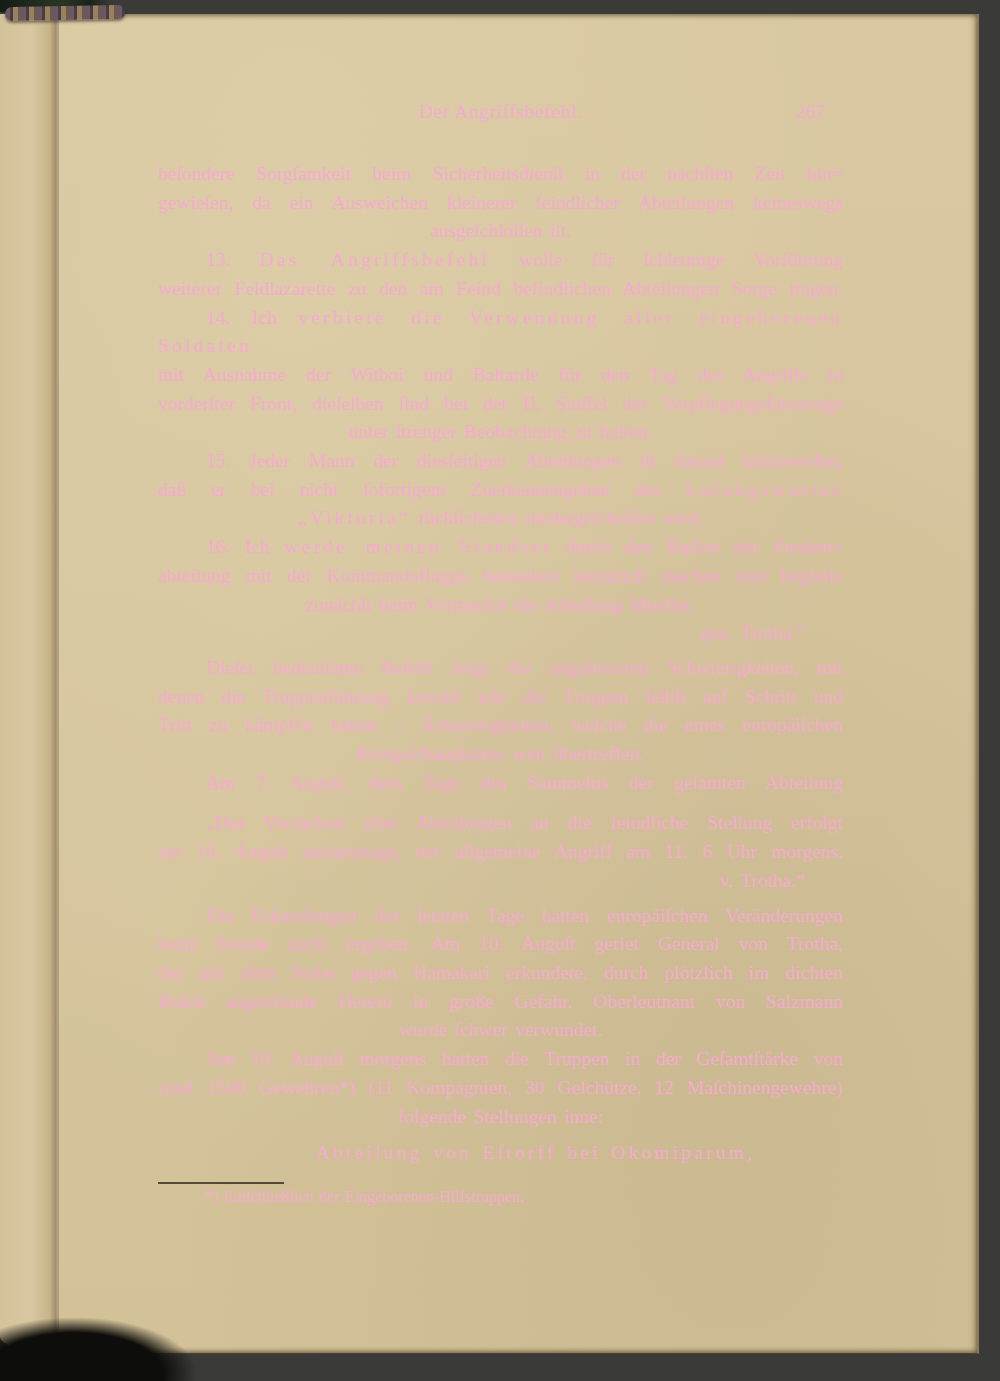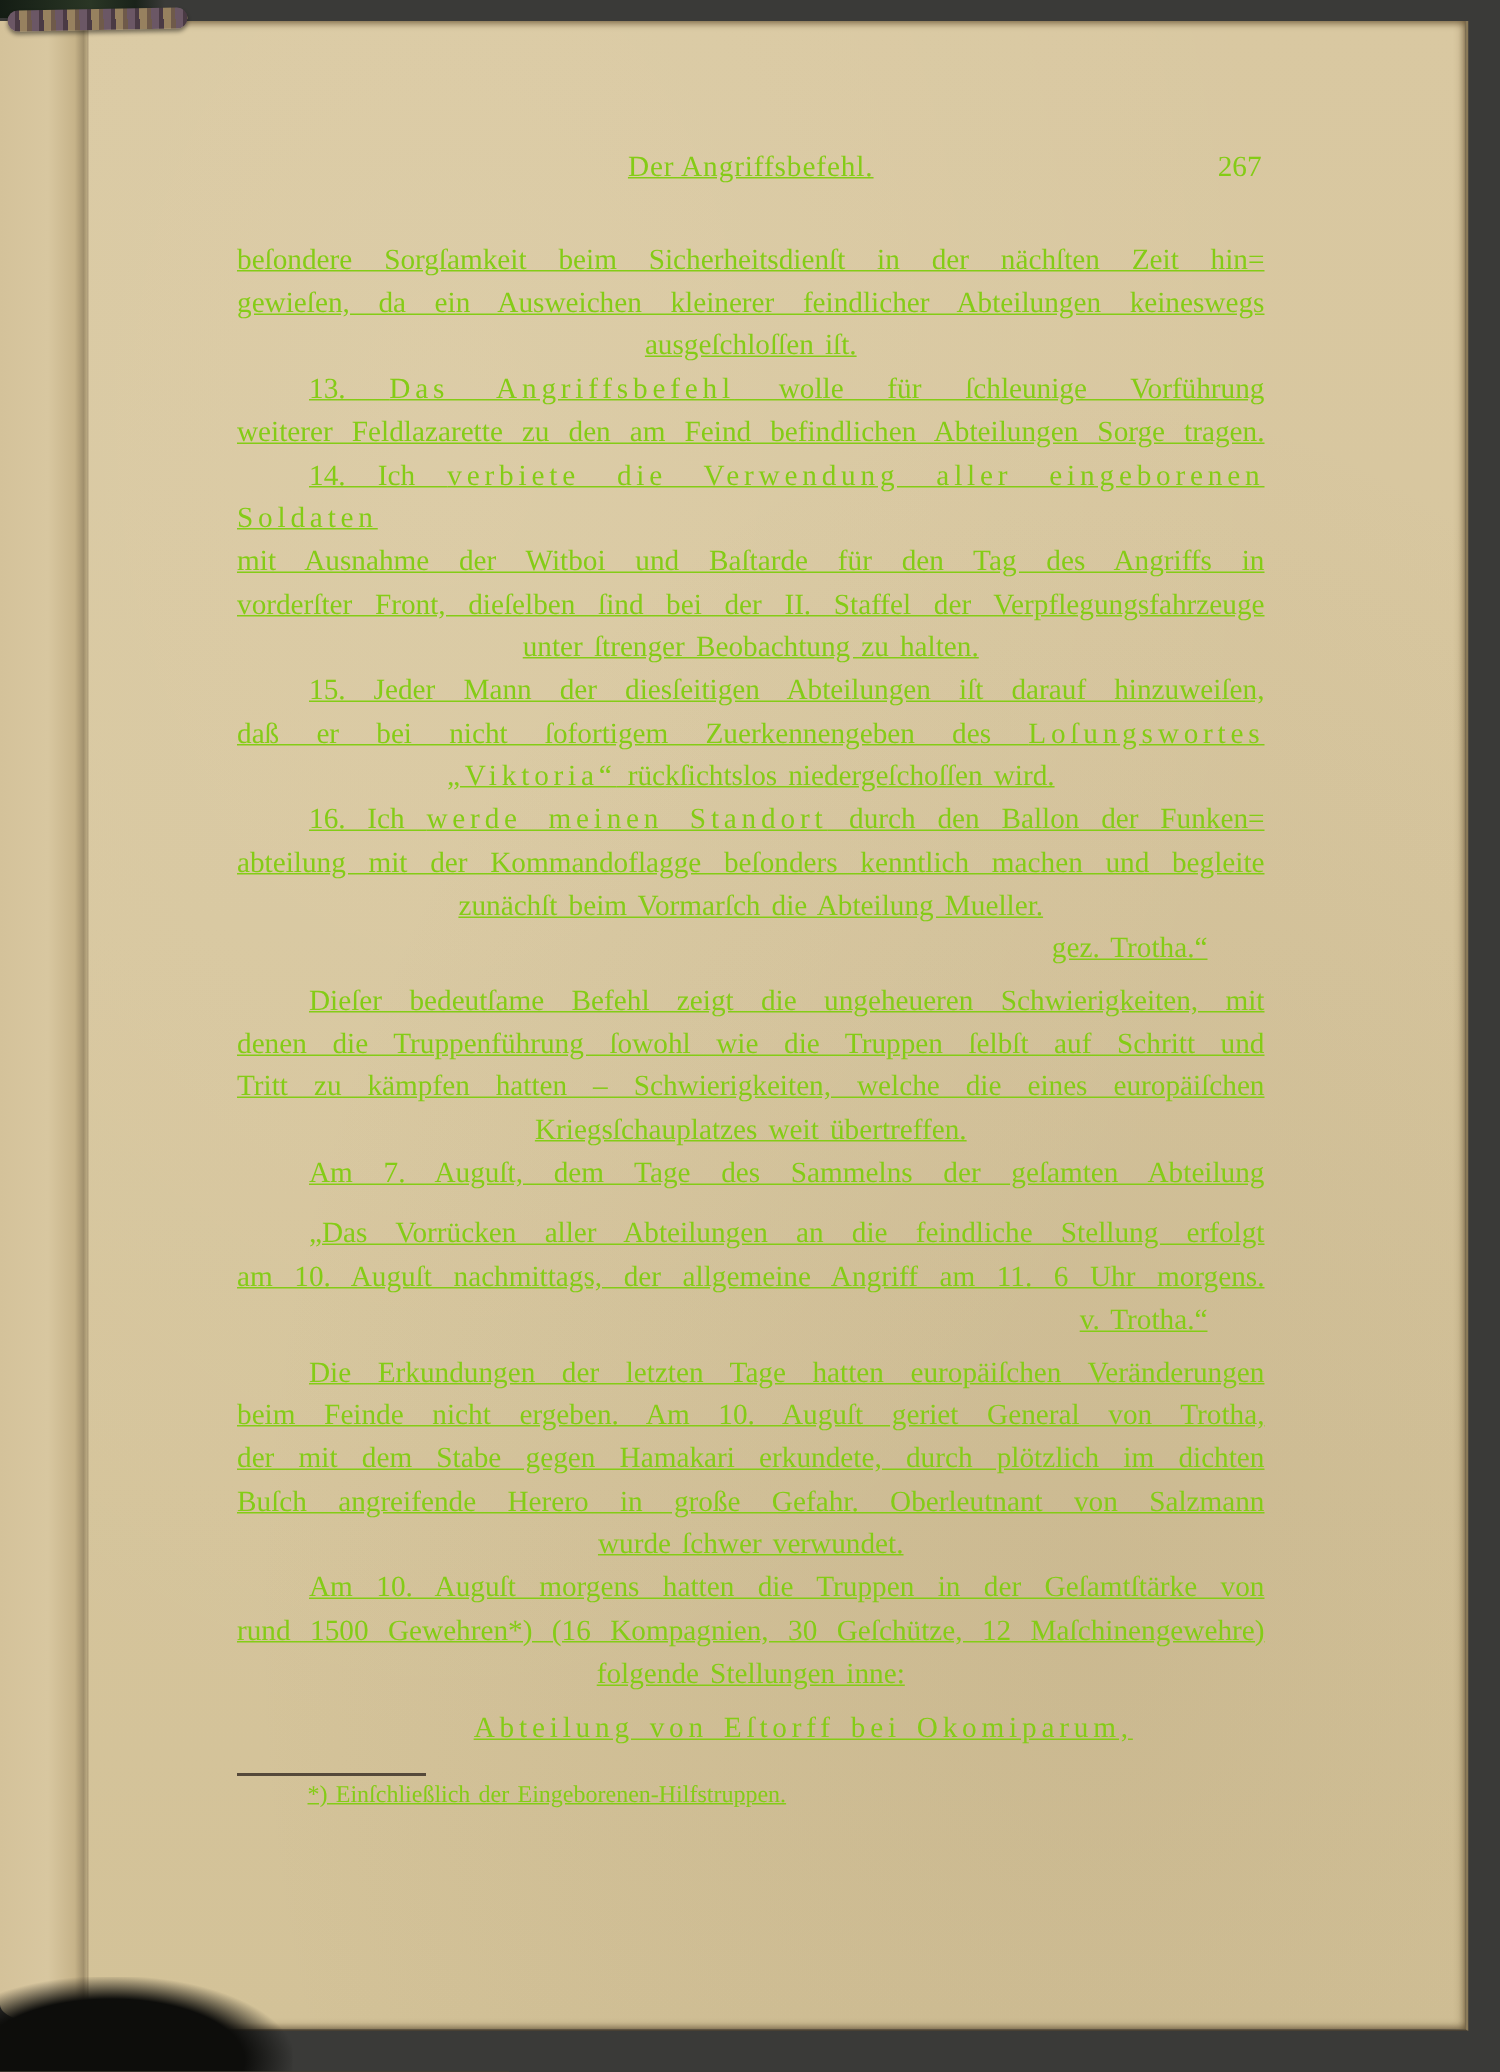--- a/index.html
+++ b/index.html
@@ -47,25 +47,25 @@
     box-shadow:0 2px 3px rgba(0,0,0,.45);
   }
   
   .bottom-shadow{
     position:absolute;left:0;top:1318px;width:195px;height:63px;z-index:3;
     background:radial-gradient(ellipse at 38% 88%, #0d0d0b 52%, rgba(13,13,11,0) 72%);
   }
   
   .text-col{
     position:absolute;left:158px;top:100px;width:685px;z-index:6;
-    color:#84cc16;font-size:19.5px;text-decoration:underline;
+    color:#f9a8d4;font-size:19.5px;
   }
   .header-row{position:relative;height:24px;line-height:24px;}
   .running-title{text-align:center;letter-spacing:.6px;}
-  .page-number{position:absolute;right:2px;top:0;}
+  .page-number{position:absolute;right:18px;top:0;}
   .lines{margin-top:36px;}
   .line{
     line-height:28.7px;min-height:28.7px;
     word-spacing:2.5px;
     text-align:center;
   }
   .fill{text-align:justify;text-align-last:justify;}
   .ind{text-indent:48px;}
   .right{text-align:right;padding-right:38px;}
   .pos{padding-left:70px;}
@@ -123,19 +123,19 @@
       <div class="line fill ind"><span>Am 7. Auguſt, dem Tage des Sammelns der geſamten Abteilung</span></div>
       <div class="line fill ind mt12"><span>„Das Vorrücken aller Abteilungen an die feindliche Stellung erfolgt</span></div>
       <div class="line fill"><span>am 10. Auguſt nachmittags, der allgemeine Angriff am 11. 6 Uhr morgens.</span></div>
       <div class="line right"><span>v. Trotha.“</span></div>
       <div class="line fill ind mt6"><span>Die Erkundungen der letzten Tage hatten europäiſchen Veränderungen</span></div>
       <div class="line fill"><span>beim Feinde nicht ergeben. Am 10. Auguſt geriet General von Trotha,</span></div>
       <div class="line fill"><span>der mit dem Stabe gegen Hamakari erkundete, durch plötzlich im dichten</span></div>
       <div class="line fill"><span>Buſch angreifende Herero in große Gefahr. Oberleutnant von Salzmann</span></div>
       <div class="line end"><span>wurde ſchwer verwundet.</span></div>
       <div class="line fill ind"><span>Am 10. Auguſt morgens hatten die Truppen in der Geſamtſtärke von</span></div>
-      <div class="line fill"><span>rund 1500 Gewehren*) (16 Kompagnien, 30 Geſchütze, 12 Maſchinengewehre)</span></div>
+      <div class="line fill"><span>rund 1500 Gewehren*) (11 Kompagnien, 30 Geſchütze, 12 Maſchinengewehre)</span></div>
       <div class="line end"><span>folgende Stellungen inne:</span></div>
       <div class="line end pos mt8"><span class="sperr">Abteilung von Eſtorff bei Okomiparum,</span></div>
     </div>
   <div class="footnote-rule"></div>
   <div class="footnote-text">*) Einſchließlich der Eingeborenen-Hilfstruppen.</div>
 </div>
 
 </body></html>

